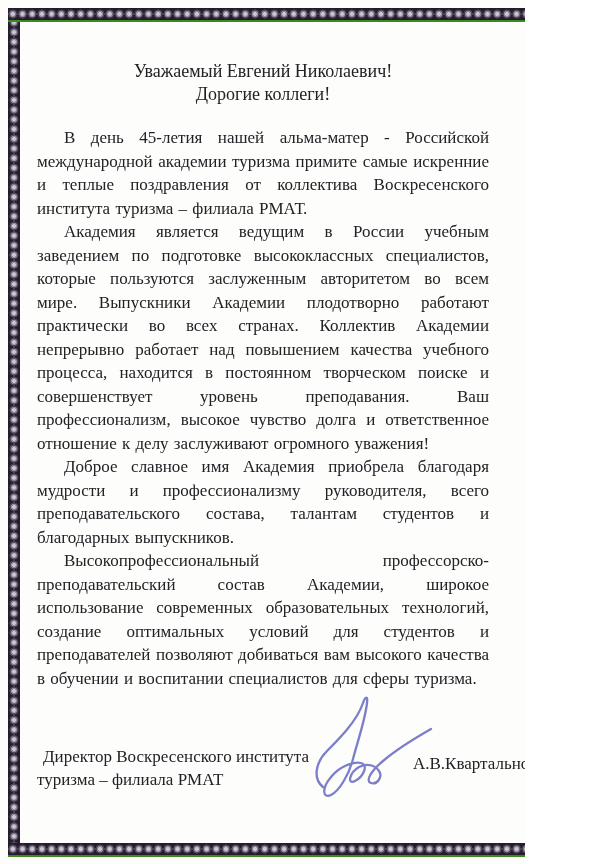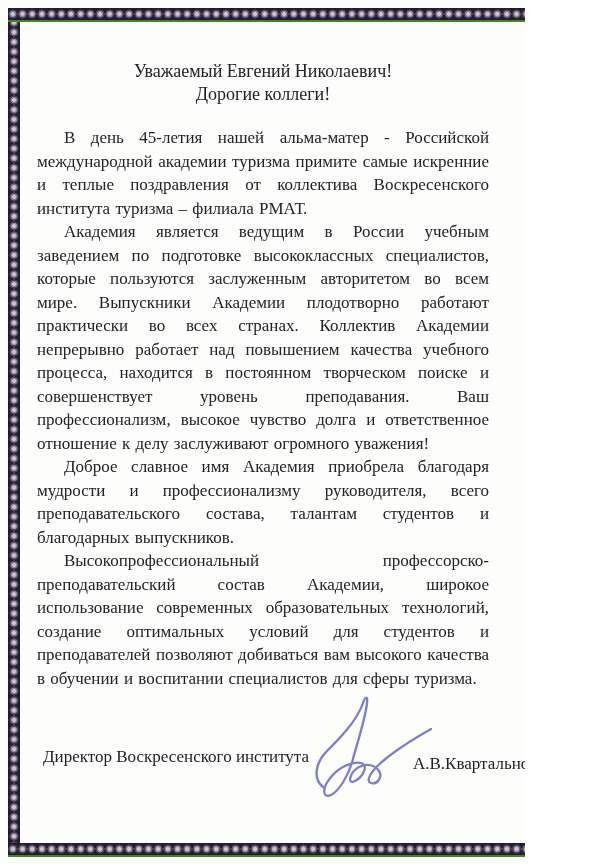--- a/index.html
+++ b/index.html
@@ -91,20 +91,21 @@
     <div class="body-text">
       <p>В день 45-летия   нашей альма-матер -  Российской международной академии туризма примите самые искренние и теплые поздравления от коллектива  Воскресенского института туризма – филиала РМАТ.</p>
       <p>Академия является ведущим в России учебным заведением по подготовке высококлассных специалистов, которые пользуются заслуженным авторитетом во всем мире. Выпускники Академии плодотворно работают практически во всех странах. Коллектив Академии непрерывно работает над повышением качества  учебного процесса, находится в постоянном творческом поиске и совершенствует уровень преподавания. Ваш профессионализм, высокое чувство долга и ответственное отношение к делу заслуживают огромного уважения!</p>
       <p>Доброе славное имя Академия приобрела благодаря мудрости и профессионализму руководителя, всего преподавательского состава, талантам студентов и благодарных выпускников.</p>
       <p>Высокопрофессиональный профессорско-преподавательский состав Академии, широкое использование современных образовательных технологий, создание оптимальных условий для студентов и преподавателей позволяют добиваться вам высокого качества в обучении и воспитании специалистов для сферы туризма.</p>
     </div>
 
     <div class="sign-block">
       <div class="director">
         <div class="l1">Директор Воскресенского института</div>
+        <div class="l2">туризма – филиала РМАТ</div>
       </div>
 
       <svg class="sig-ink" width="140" height="115" viewBox="0 0 140 115" aria-hidden="true">
         <path d="M 18 96
                  C 8 88, 10 72, 22 60
                  C 34 48, 52 30, 58 12
                  C 60 6, 63 4, 62 12
                  C 60 30, 52 52, 48 68
                  C 44 84, 34 100, 26 104
                  C 18 108, 16 98, 26 86

